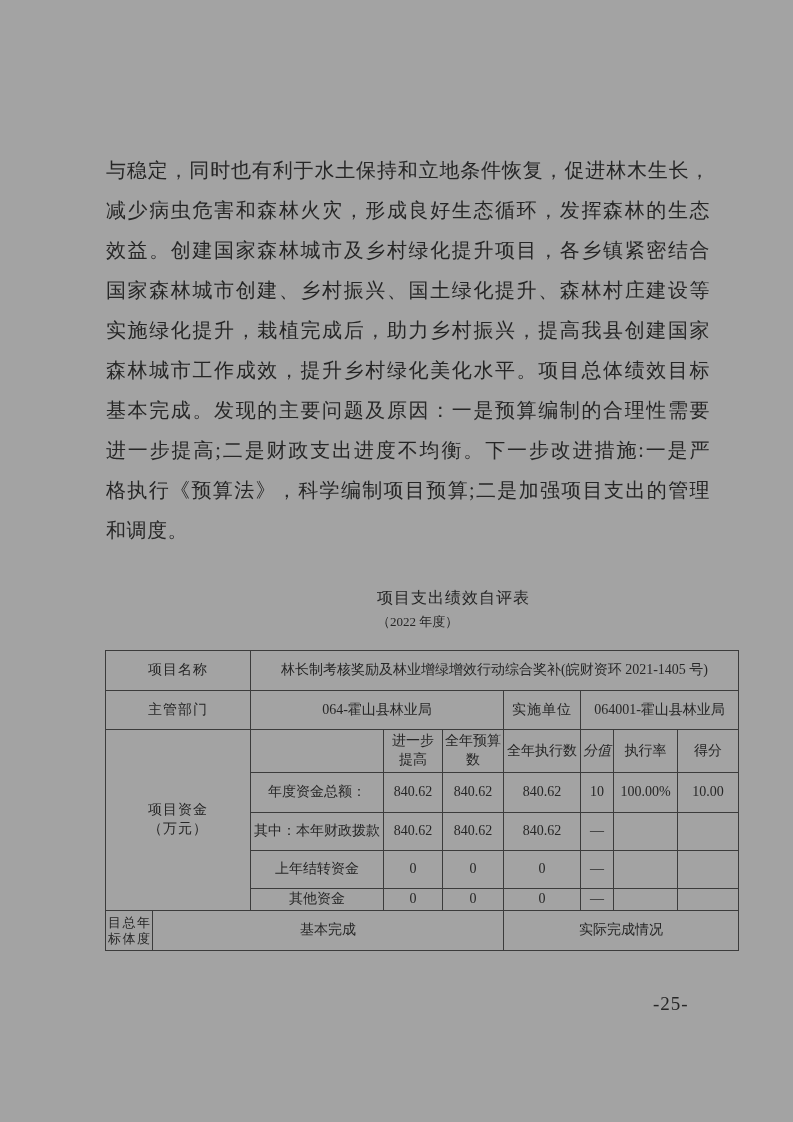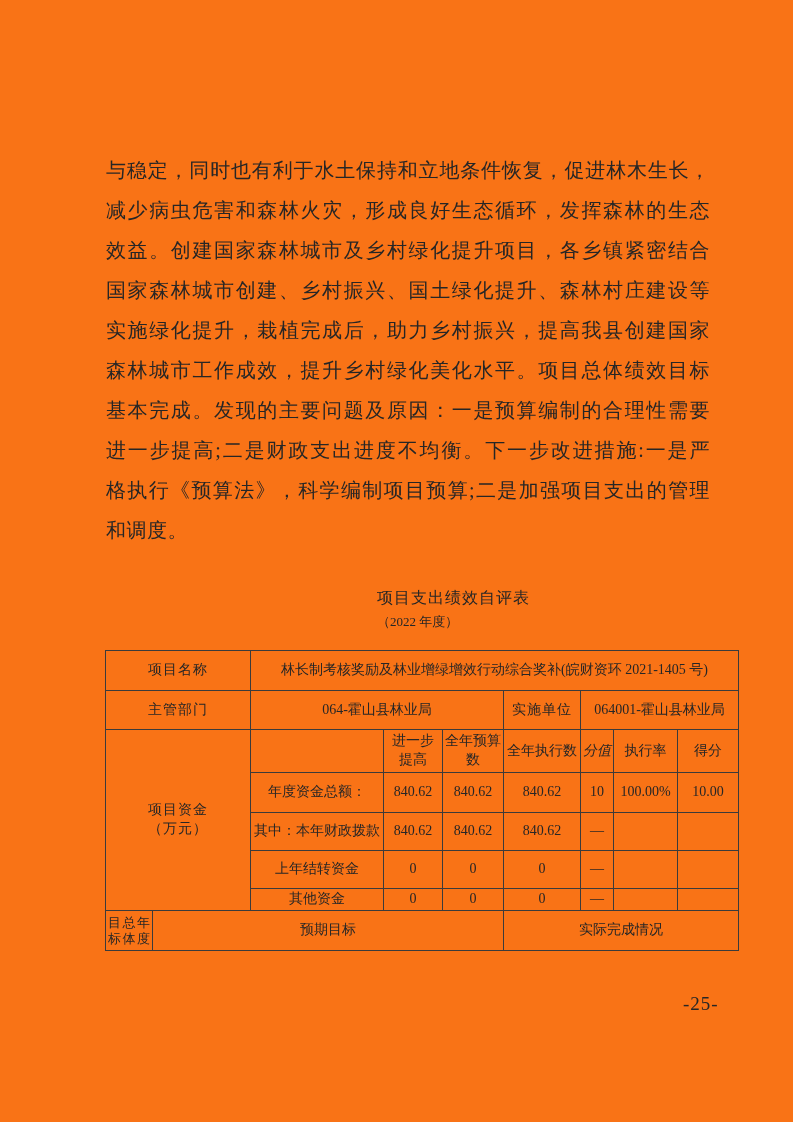--- a/index.html
+++ b/index.html
@@ -2,21 +2,21 @@
 <html><head>
 <meta charset="utf-8">
 <style>
   * { margin:0; padding:0; box-sizing:border-box; }
   html,body { background:#ffffff; }
   body {
     width:793px; height:1122px; position:relative; overflow:hidden;
     font-family:"Liberation Serif","DejaVu Serif",serif;
     color:#262626;
   }
-  .page { position:absolute; inset:0; background:#f97316; }
+  .page { position:absolute; inset:0; background:#a3a3a3; }
 
   
   .paragraph { position:absolute; left:106px; top:150px; width:604px; }
   .para-line {
     font-size:20px; height:40px; line-height:40px;
     text-align:justify; text-align-last:justify;
     overflow:hidden; letter-spacing:0.5px;
   }
   .para-line.last { text-align-last:left; }
 
@@ -42,21 +42,21 @@
   td.hdr-narrow { padding:0 8px;font-style:italic; }
   td.num { font-size:14px; letter-spacing:0; }
   td.goal-label { padding:0 1px; vertical-align:middle; }
   .jl {
     font-size:13px; line-height:16px; height:16px; width:100%;
     text-align:justify; text-align-last:justify; overflow:hidden;
   }
 
   
   .page-number {
-    position:absolute; left:683px; top:993px;
+    position:absolute; left:653px; top:993px;
     font-size:19px; letter-spacing:1px;
   }
 </style>
 </head>
 <body>
 
 <div class="page">
 
   <div class="paragraph">
     <div class="para-line">与稳定，同时也有利于水土保持和立地条件恢复，促进林木生长，</div>
@@ -152,21 +152,21 @@
       <td class="num">—</td>
       <td class="num"></td>
       <td class="num"></td>
     </tr>
 
     <tr style="height:40px">
       <td class="goal-label">
         <div class="jl">目总年</div>
         <div class="jl">标体度</div>
       </td>
-      <td colspan="4">预期目标</td>
+      <td colspan="4">基本完成</td>
       <td colspan="4">实际完成情况</td>
     </tr>
   </tbody>
     </table>
 
   <div class="page-number">-25-</div>
 
 </div>
 
 </body></html>

